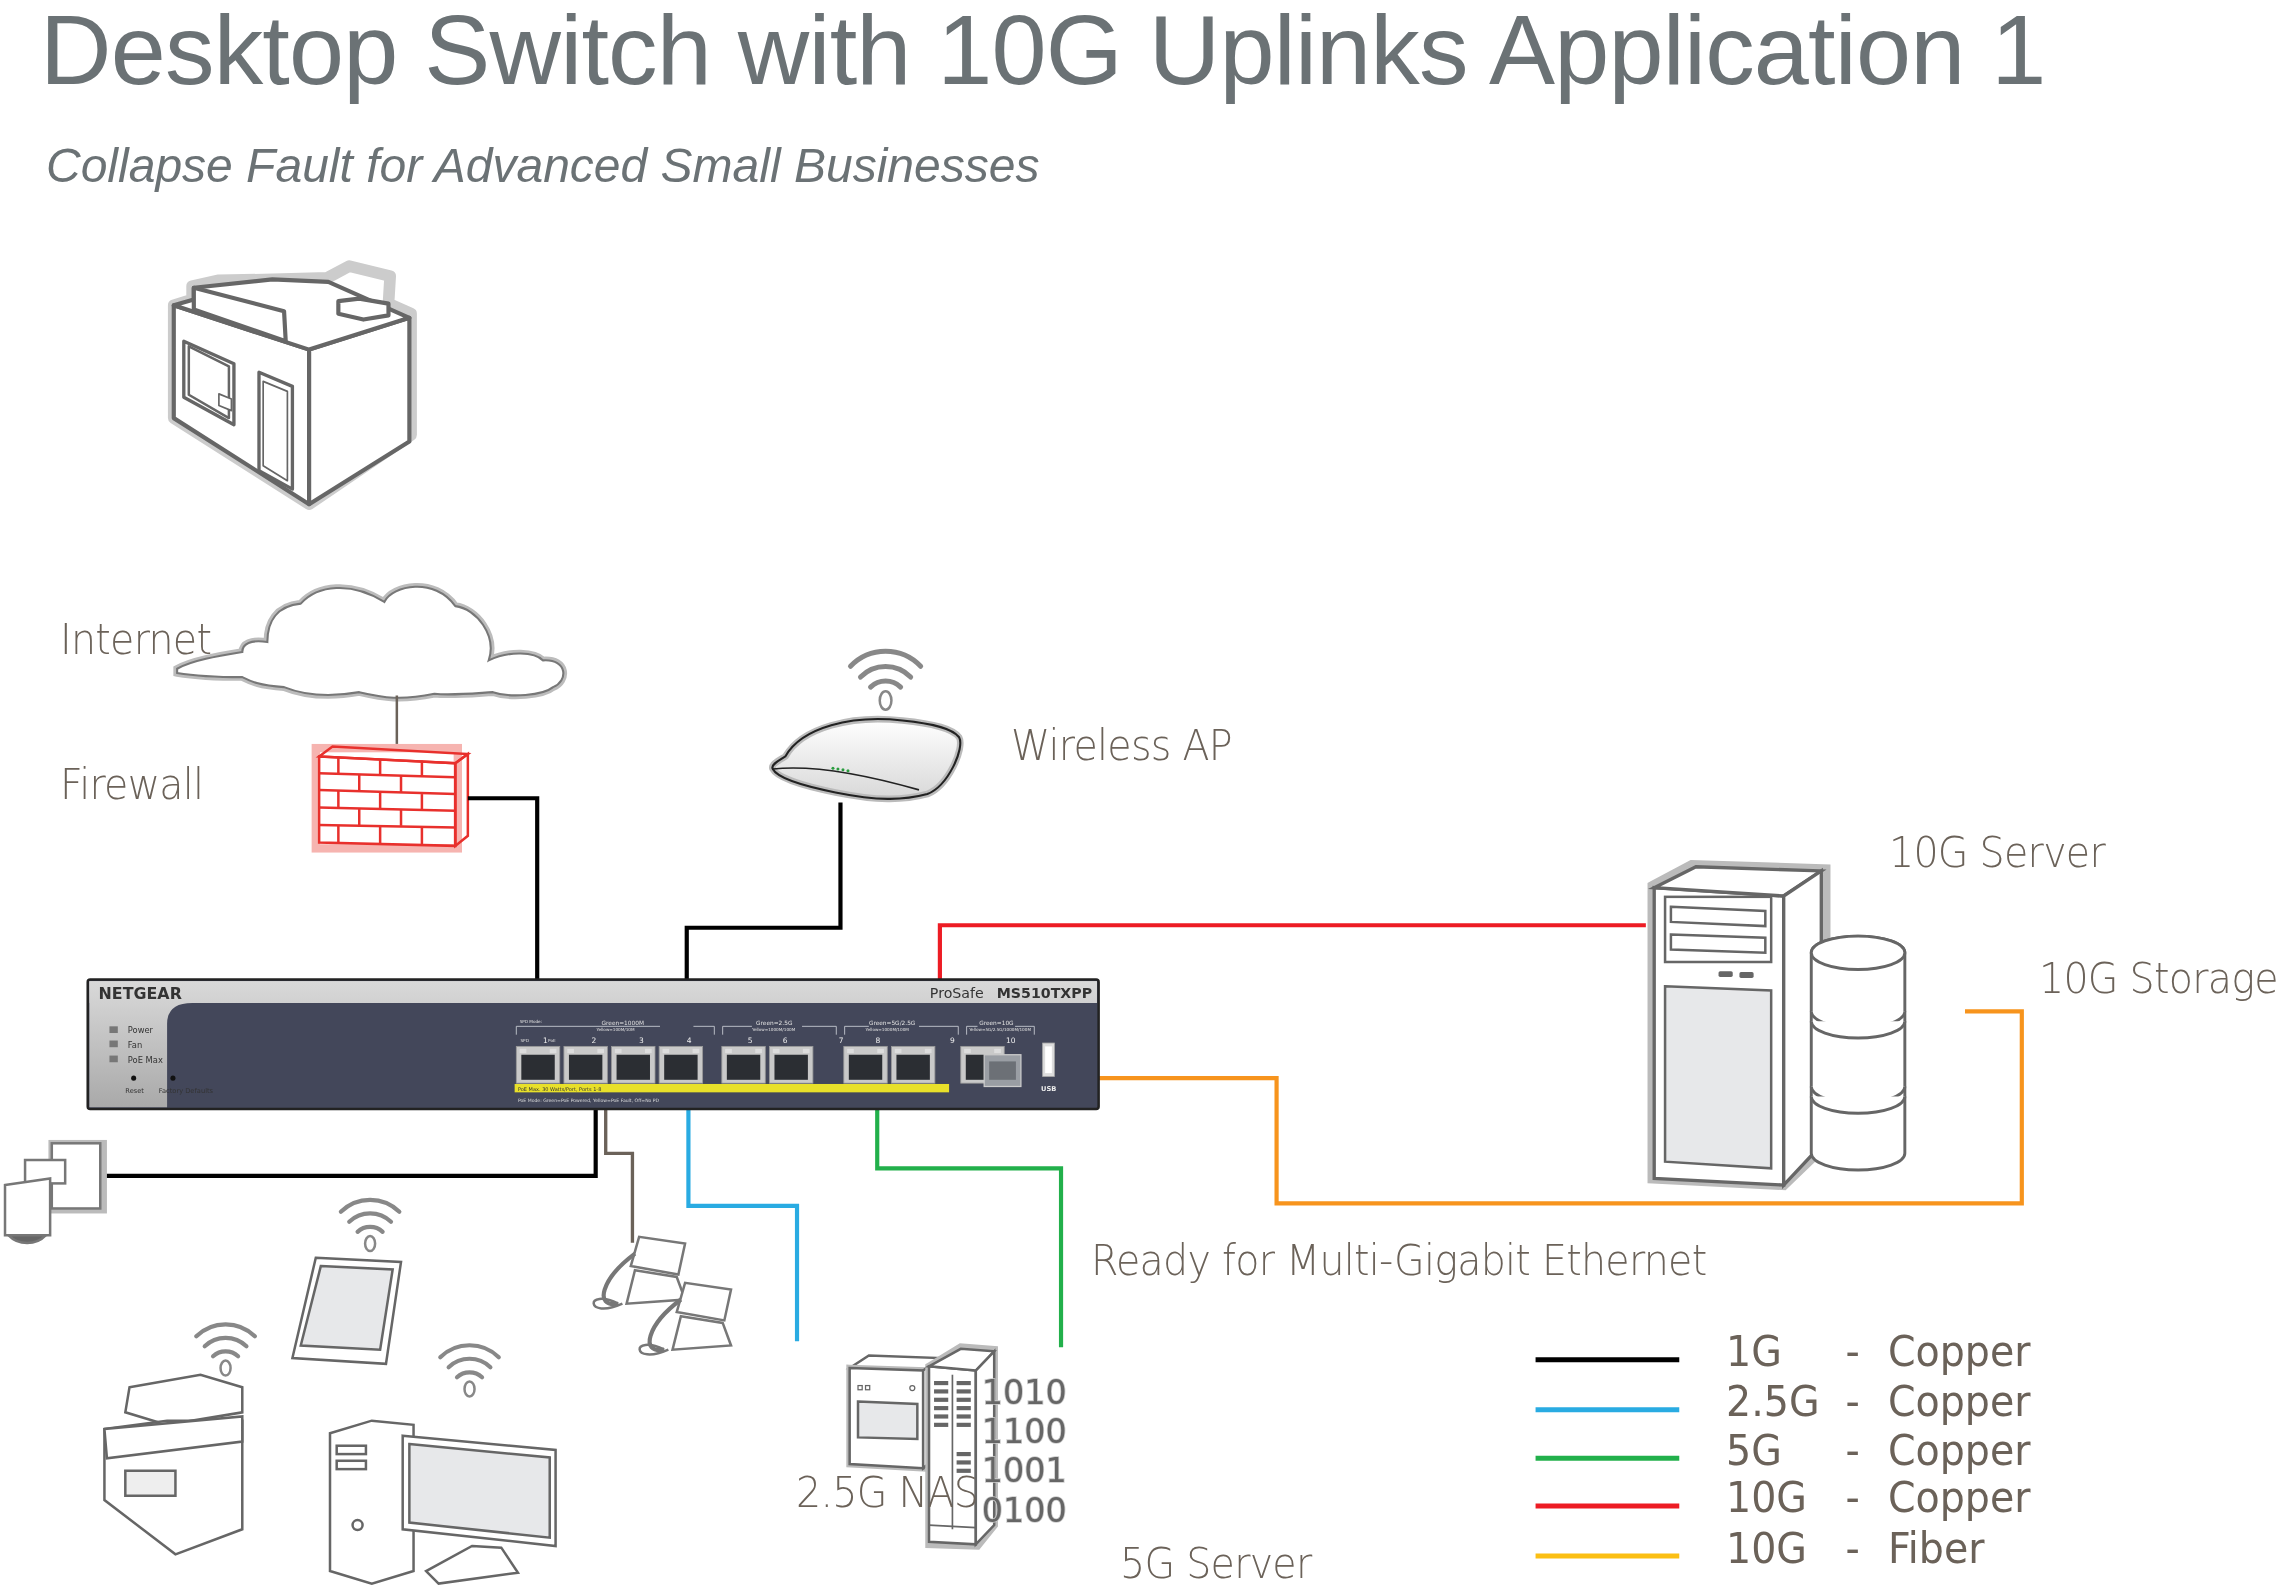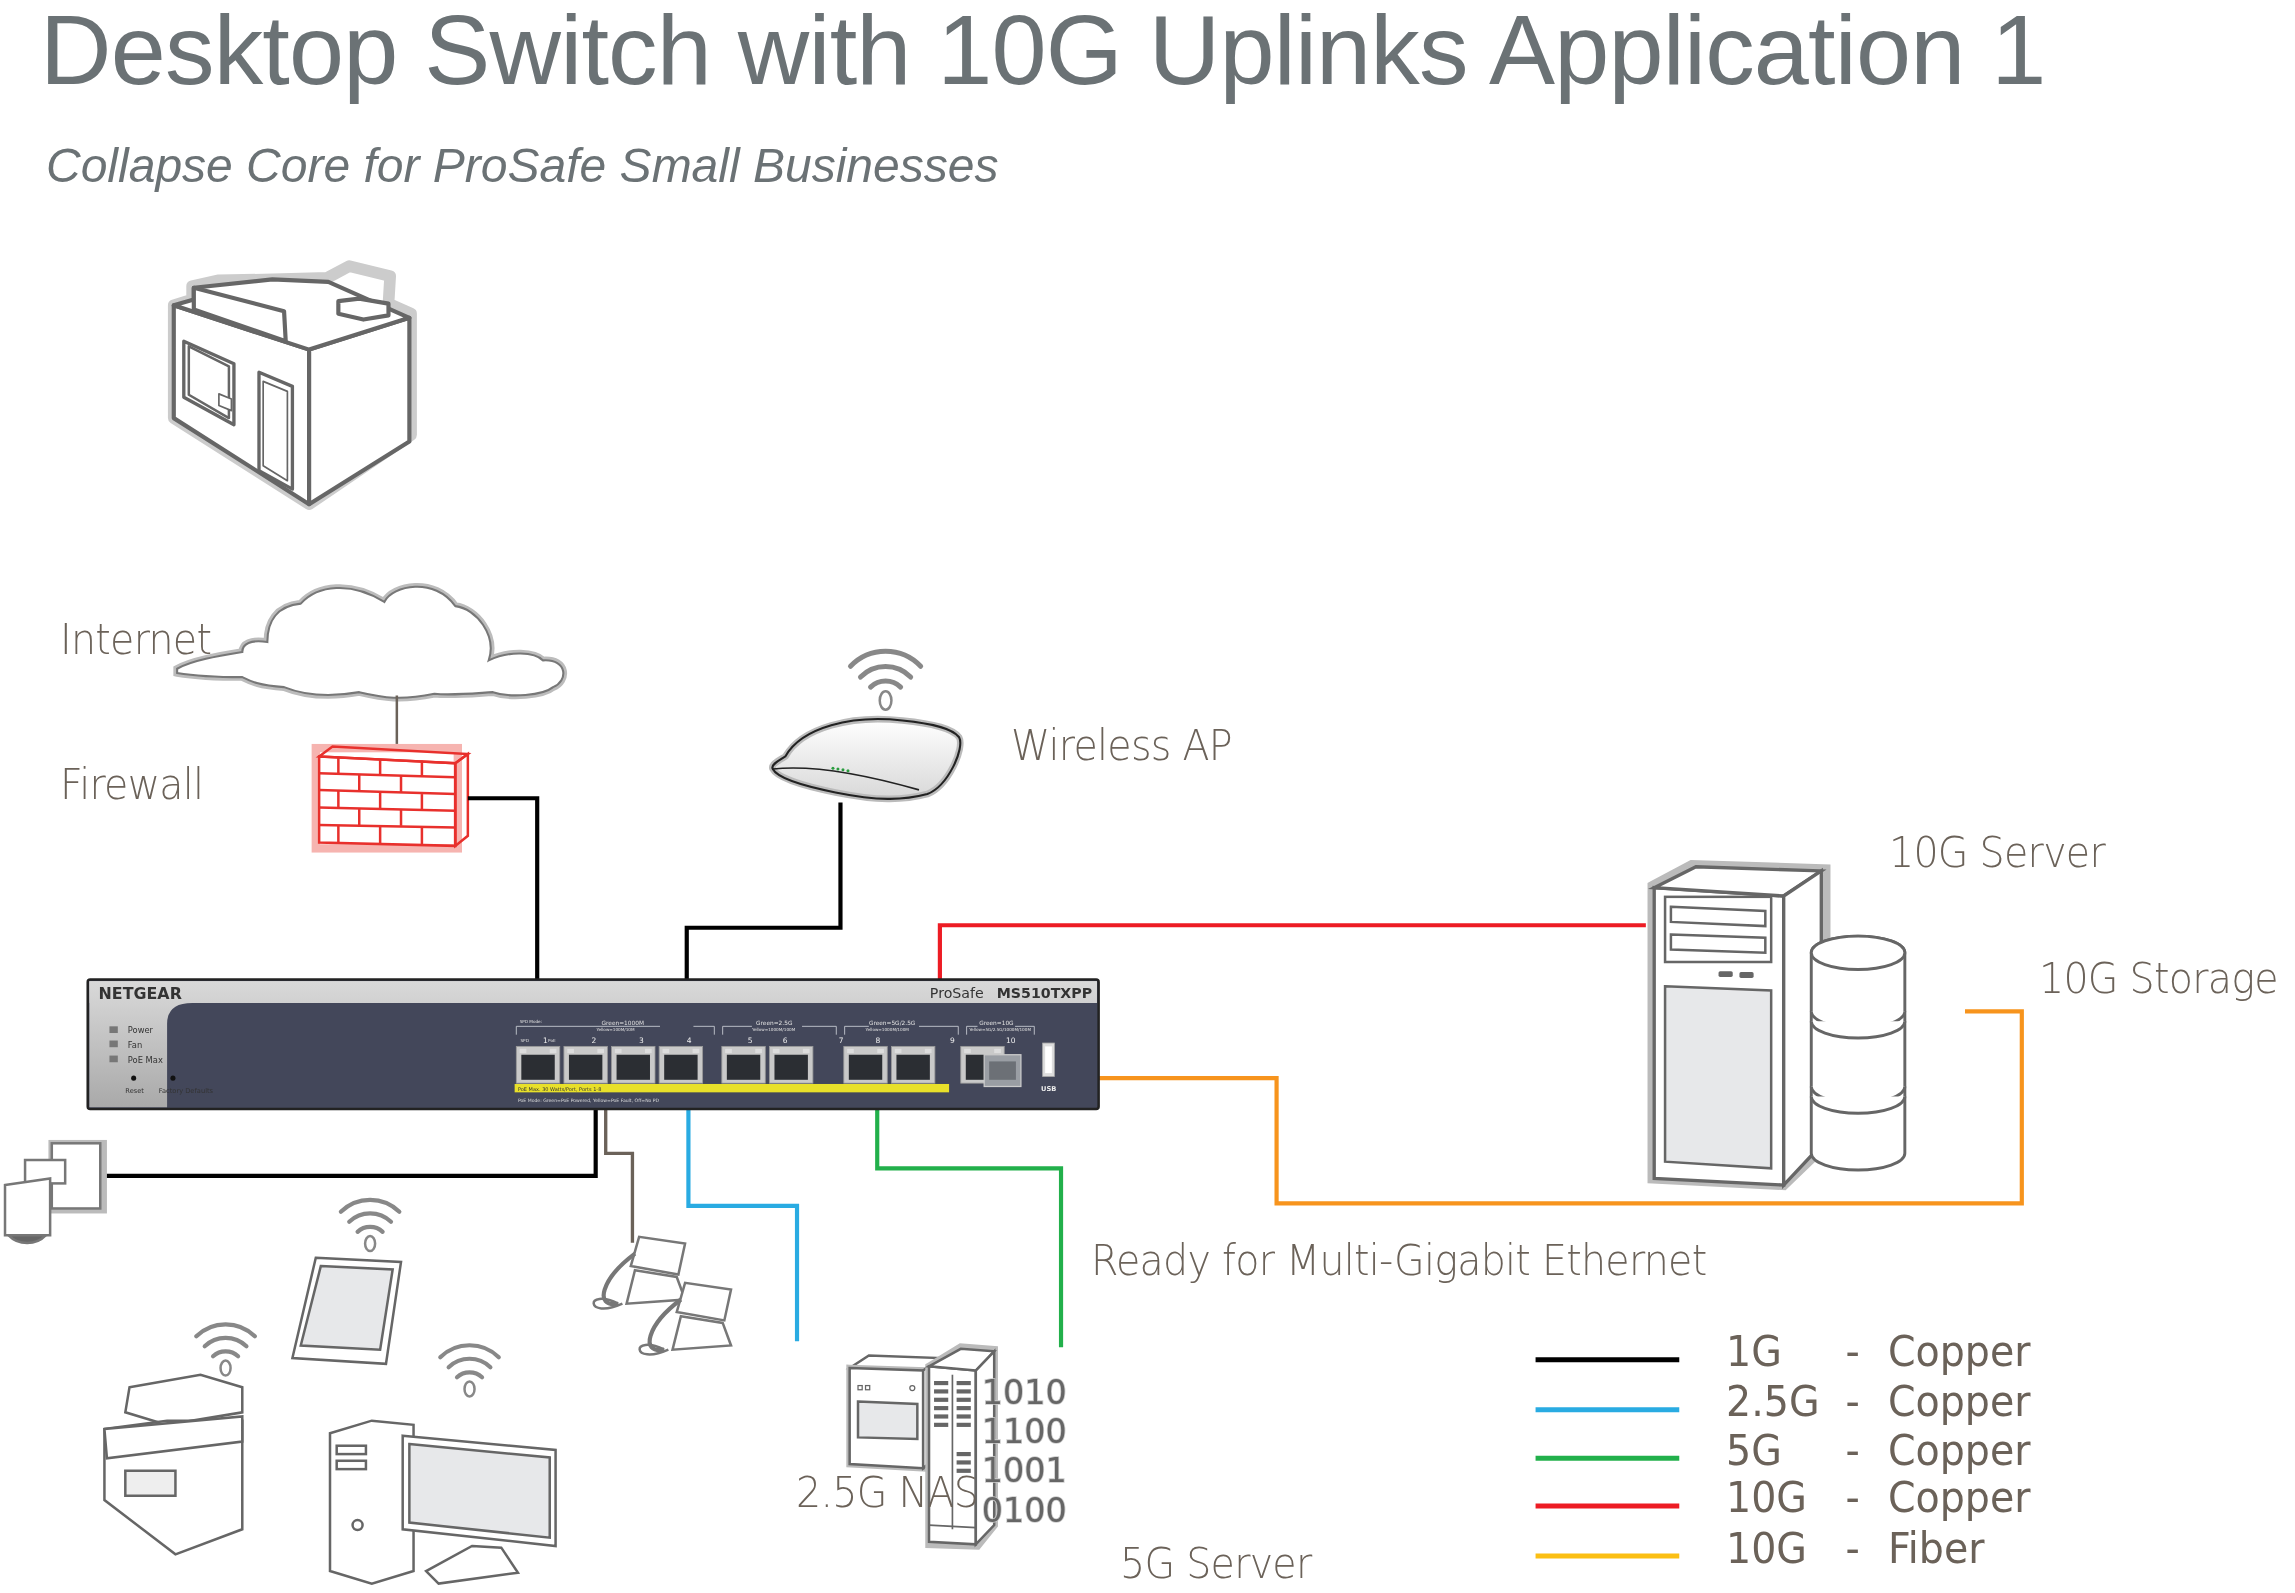--- a/index.html
+++ b/index.html
@@ -10,21 +10,21 @@
   svg.main { position:absolute; left:0; top:0; }
   .legend-row { position:absolute; left:1726px; font-family:"DejaVu Sans", sans-serif; color:#6b6259; font-size:43px; white-space:nowrap; transform:scaleX(0.92); transform-origin:left top; }
   .legend-row .spd { display:inline-block; width:130px; }
   .legend-row .dash { display:inline-block; width:46px; }
   .sw-text { font-family:"DejaVu Sans", sans-serif; }
 </style>
 </head>
 <body>
 
 <div class="title">Desktop Switch with 10G Uplinks Application 1</div>
-<div class="subtitle">Collapse Core for ProSafe Small Businesses</div>
+<div class="subtitle">Collapse Fault for Advanced Small Businesses</div>
 
 <svg class="main" width="2295" height="1594" viewBox="0 0 2747 1907">
   <defs>
     <linearGradient id="swbar" x1="0" y1="0" x2="0" y2="1">
       <stop offset="0" stop-color="#d9d9d9"></stop>
         <stop offset="1" stop-color="#a9a9a9"></stop>
     </linearGradient>
     <linearGradient id="apg" x1="0" y1="0" x2="0" y2="1">
       <stop offset="0" stop-color="#ffffff"></stop>
         <stop offset="1" stop-color="#d8d8d8"></stop>

